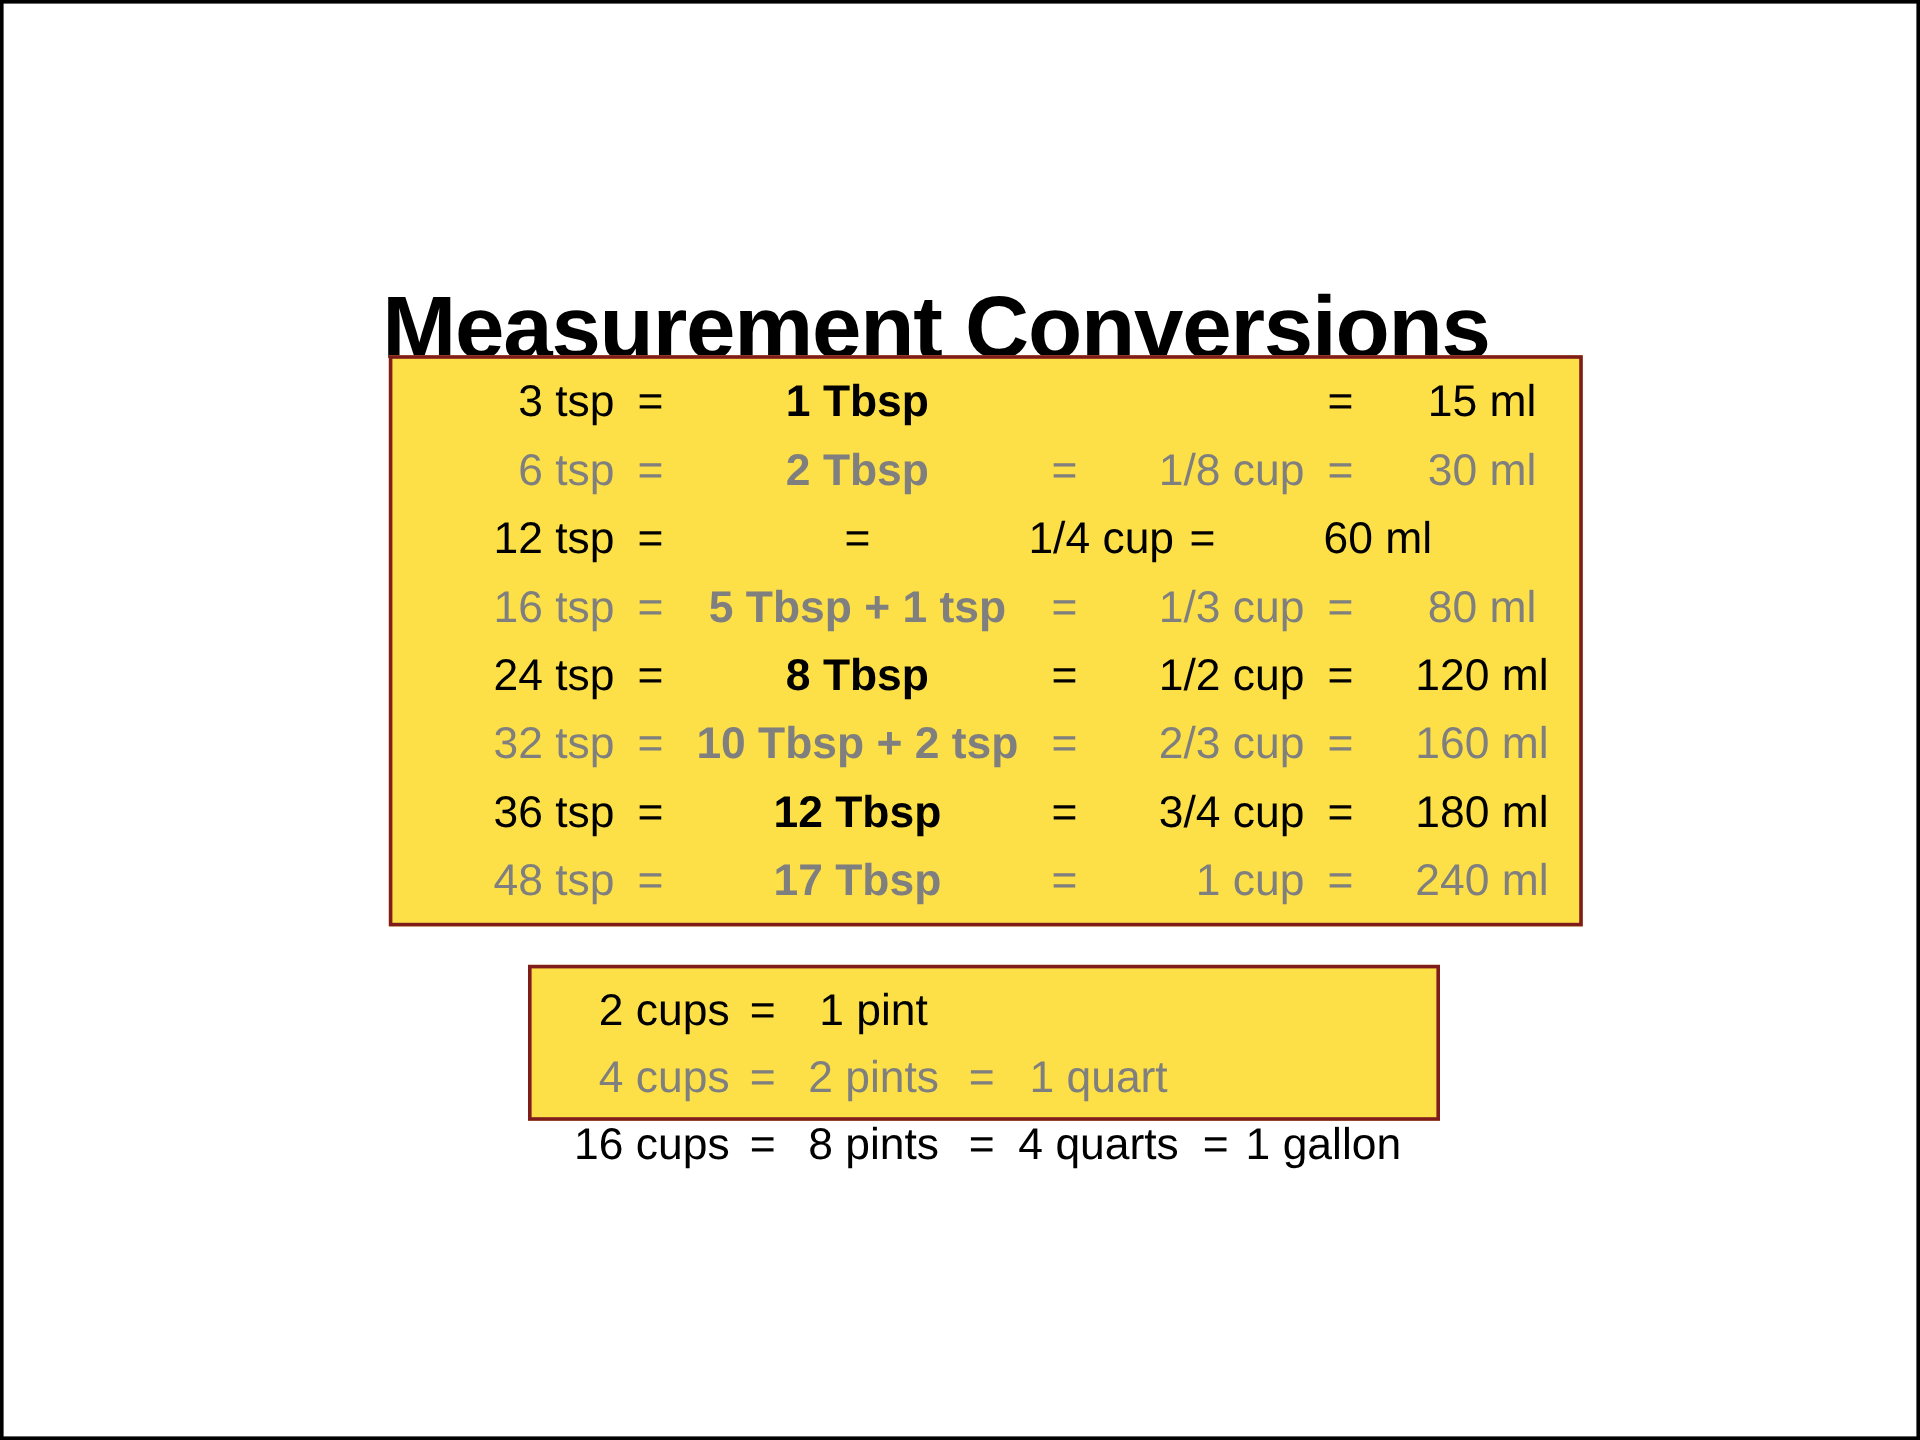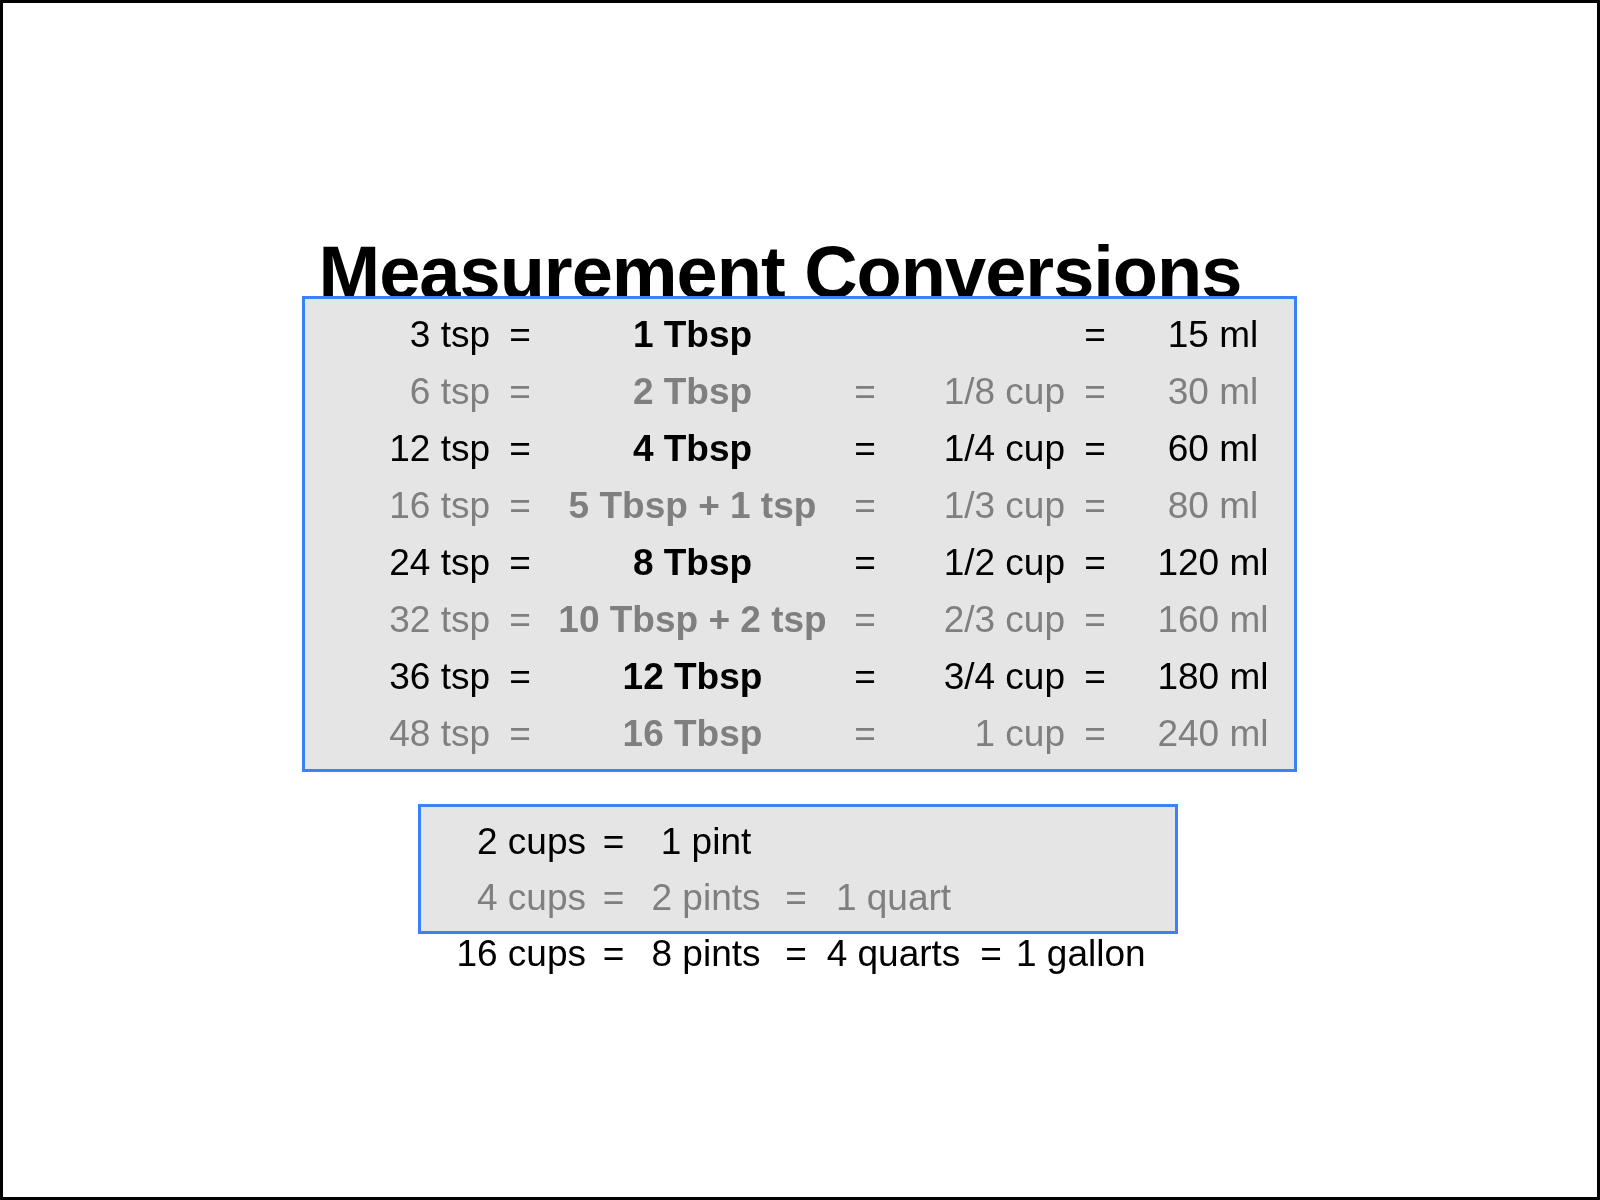--- a/index.html
+++ b/index.html
@@ -22,23 +22,24 @@
     text-align: center;
     font-size: 74px;
     font-weight: 700;
     letter-spacing: -1px;
     color: #000;
     line-height: 1;
     white-space: nowrap;
   }
   .box {
     position: absolute;
-    border: 3px solid #3b82f6;
+    border: 3px solid #7f1d1d;
     box-sizing: border-box;
-    background: #e5e5e5;
+    background: #fde047;
+    margin-left: 22px;
   }
   .box1 { left: 302px; top: 296px; width: 995px; height: 476px; padding-top: 7px; }
   .box2 { left: 418px; top: 804px; width: 760px; height: 130px; padding-top: 6px; }
 
   .trow {
     display: grid;
     align-items: center;
     font-size: 37px;
     line-height: 1;
     white-space: nowrap;
@@ -87,21 +88,20 @@
     <span class="c eq">=</span>
     <span class="c tbsp">2 Tbsp</span>
     <span class="c eq">=</span>
     <span class="c cup">1/8 cup</span>
     <span class="c eq">=</span>
     <span class="c ml">30 ml</span>
   </div>
   <div class="trow black">
     <span class="c tsp">12 tsp</span>
     <span class="c eq">=</span>
-    <span class="c tbsp">4 Tbsp</span>
     <span class="c eq">=</span>
     <span class="c cup">1/4 cup</span>
     <span class="c eq">=</span>
     <span class="c ml">60 ml</span>
   </div>
   <div class="trow gray">
     <span class="c tsp">16 tsp</span>
     <span class="c eq">=</span>
     <span class="c tbsp">5 Tbsp + 1 tsp</span>
     <span class="c eq">=</span>
@@ -132,21 +132,21 @@
     <span class="c eq">=</span>
     <span class="c tbsp">12 Tbsp</span>
     <span class="c eq">=</span>
     <span class="c cup">3/4 cup</span>
     <span class="c eq">=</span>
     <span class="c ml">180 ml</span>
   </div>
   <div class="trow gray">
     <span class="c tsp">48 tsp</span>
     <span class="c eq">=</span>
-    <span class="c tbsp">16 Tbsp</span>
+    <span class="c tbsp">17 Tbsp</span>
     <span class="c eq">=</span>
     <span class="c cup">1 cup</span>
     <span class="c eq">=</span>
     <span class="c ml">240 ml</span>
   </div>
 </div>
 
 <div class="box box2">
   <div class="trow black">
     <span class="c cups">2 cups</span>

